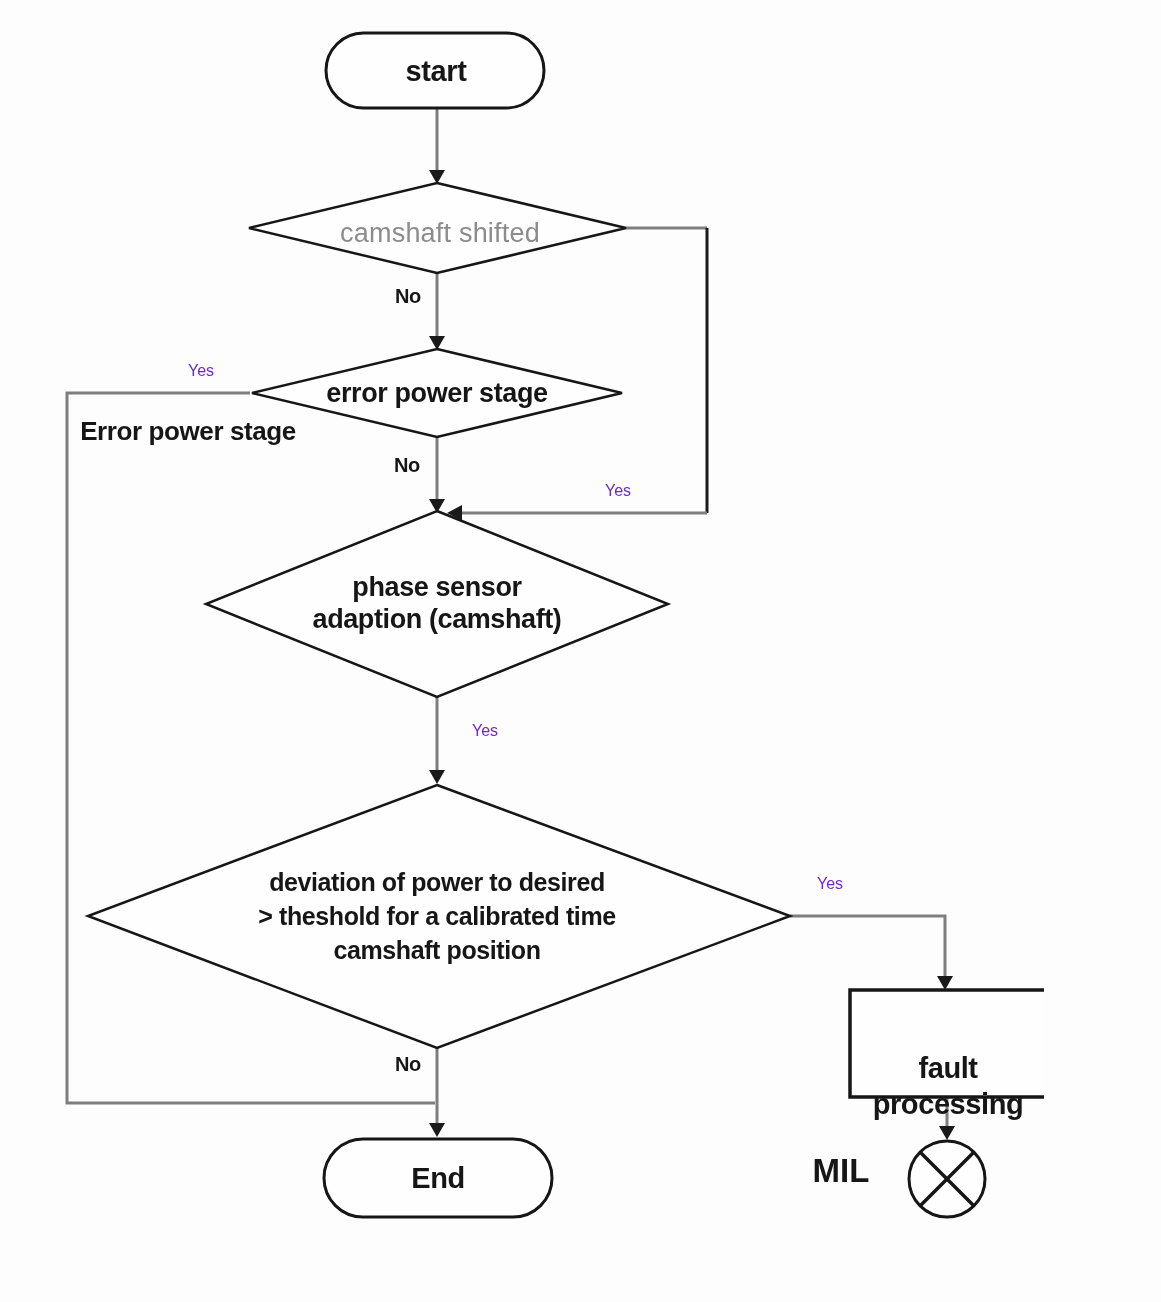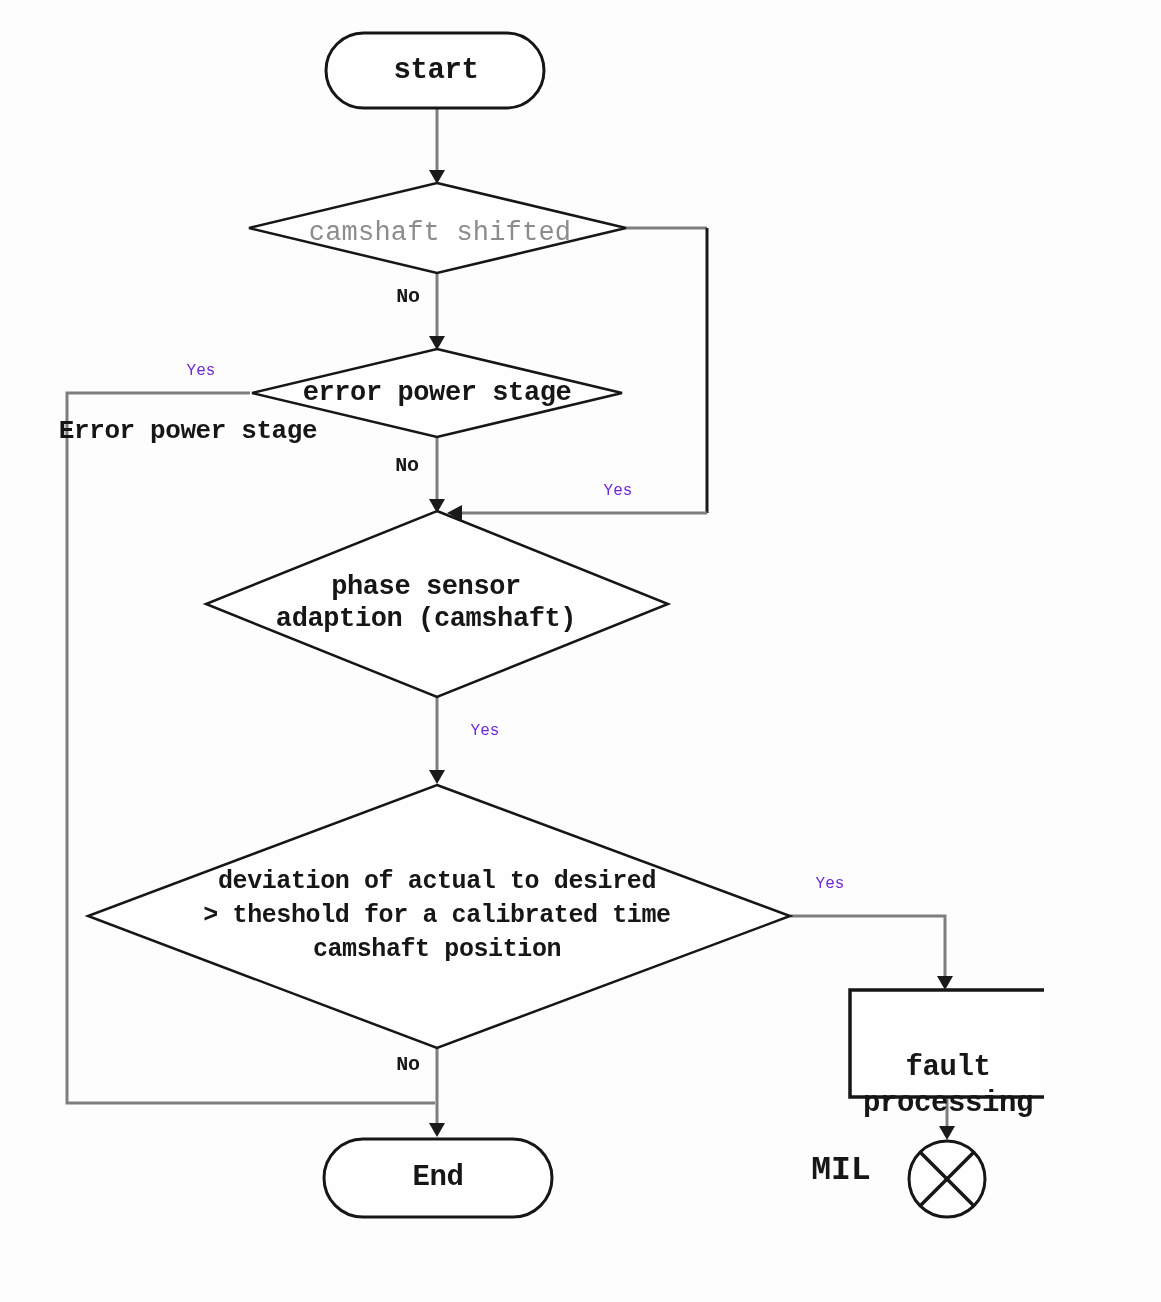--- a/index.html
+++ b/index.html
@@ -1,21 +1,21 @@
 <!DOCTYPE html>
 <html><head>
 <meta charset="utf-8">
 <style>
   html, body { margin: 0; padding: 0; background: #fdfdfd; }
   .stage {
     position: relative;
     width: 1044px;
     height: 1302px;
     background: #fdfdfd;
-    font-family: Liberation Mono, monospace;
+    font-family: Liberation Sans, sans-serif;
     color: #161616;
     overflow: hidden;
   }
   .shapes { position: absolute; left: 0; top: 0; width: 1161px; height: 1302px; }
 
   .center-label {
     position: absolute;
     transform: translate(-50%, -50%);
     text-align: center;
     white-space: nowrap;
@@ -82,27 +82,27 @@
       <polygon points="429,1123 445,1123 437,1137"></polygon>
     </g>
   </svg>
 
   <div class="center-label node-text t-start" style="left:436px; top:71px;">start</div>
 
   <div class="center-label t-decision-muted" style="left:440px; top:233px;">camshaft shifted</div>
 
   <div class="center-label node-text t-decision" style="left:437px; top:393px;">error power stage</div>
 
-  <div class="center-label node-text t-decision" style="left:426px; top:603px;text-align:center;">
+  <div class="center-label node-text t-decision" style="left:437px; top:603px;text-align:center;">
     <div>phase sensor</div>
     <div>adaption (camshaft)</div>
   </div>
 
   <div class="center-label node-text t-big" style="left:437px; top:916px;">
-    <div>deviation of actual to desired</div>
+    <div>deviation of power to desired</div>
     <div>&gt; theshold for a calibrated time</div>
     <div>camshaft position</div>
   </div>
 
   <div class="center-label node-text t-process" style="left:948px; top:1086px;">
     <div>fault</div>
     <div>processing</div>
   </div>
 
   <div class="center-label node-text t-end" style="left:438px; top:1178px;">End</div>

